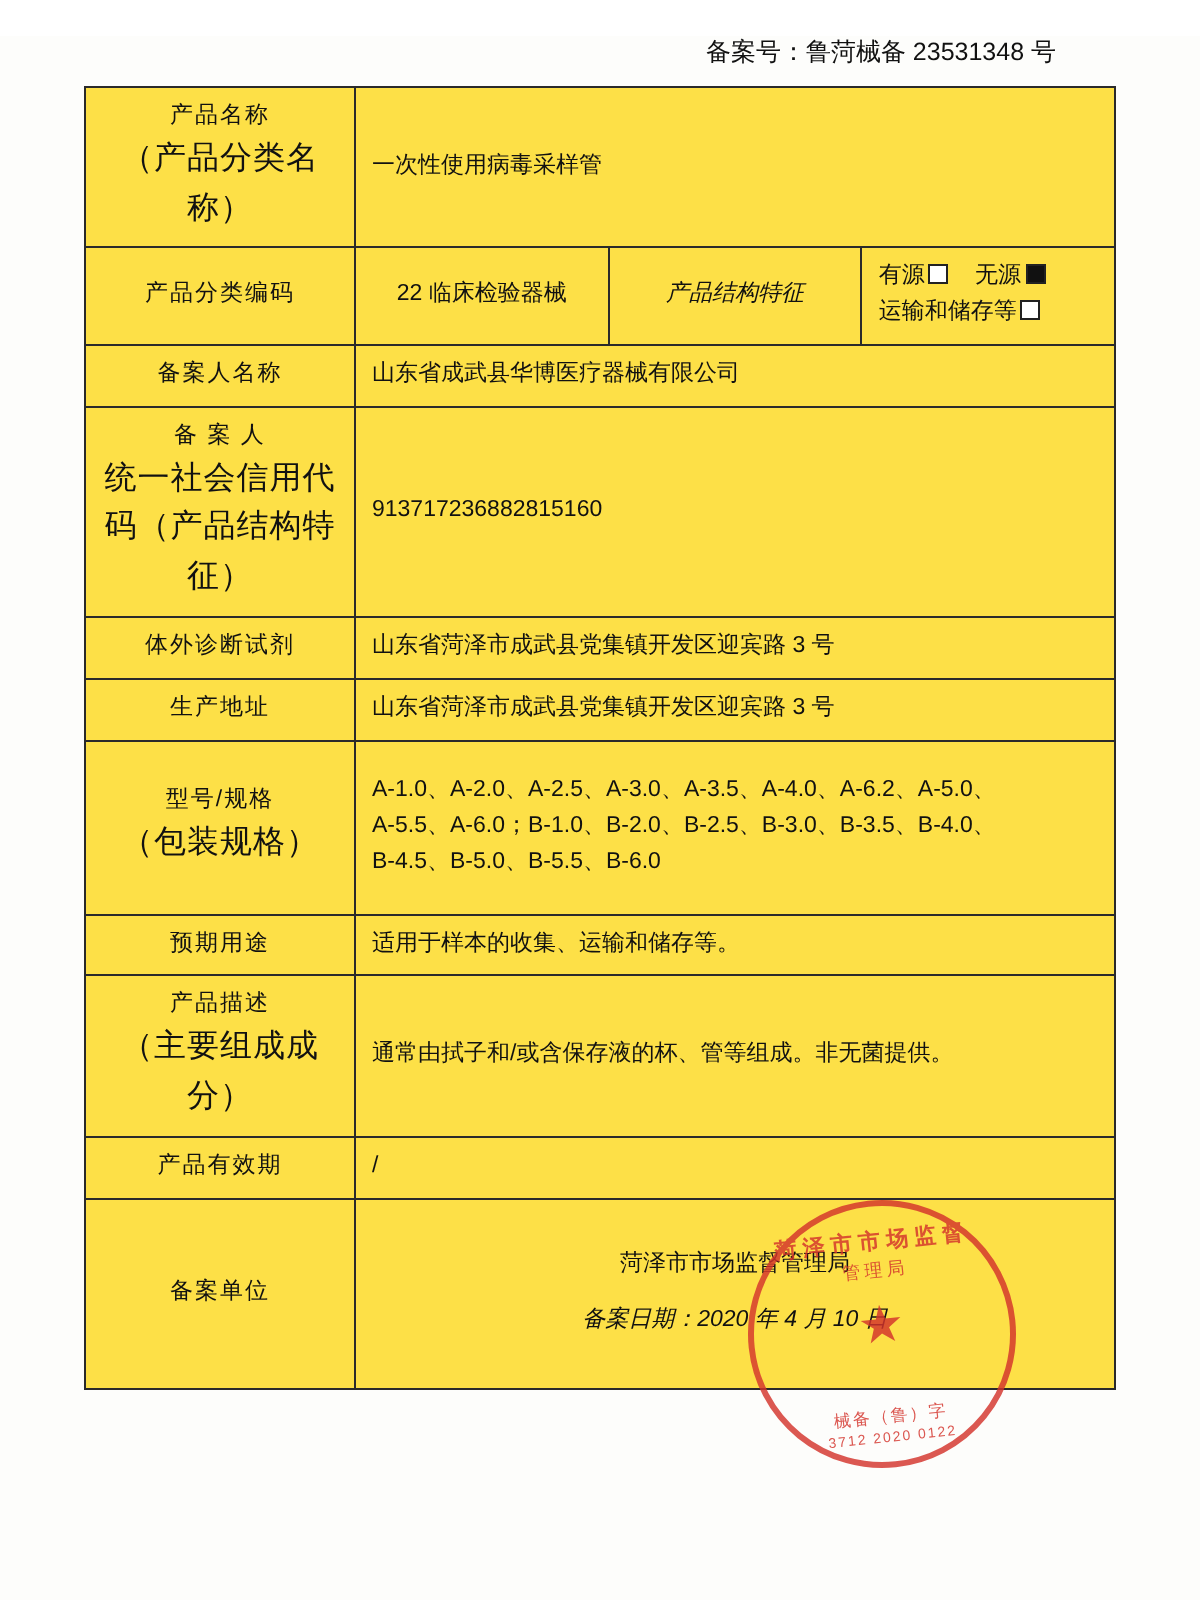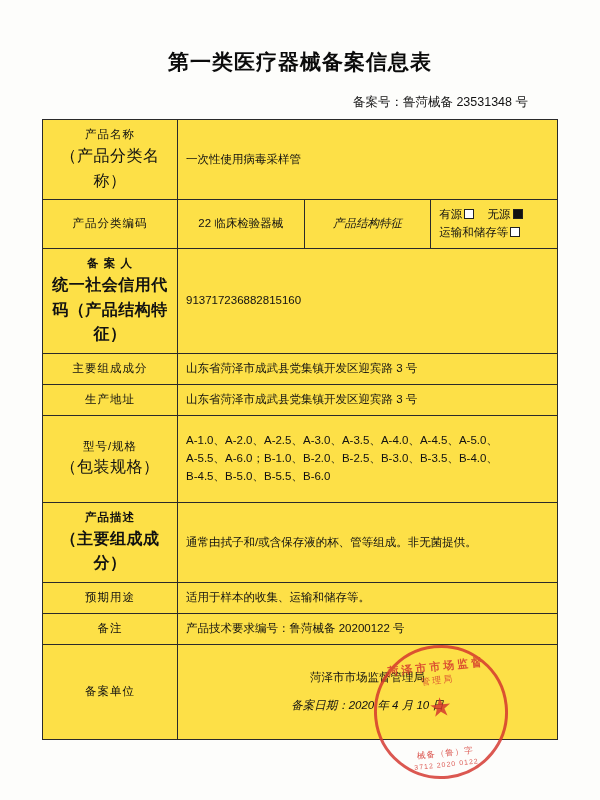--- a/index.html
+++ b/index.html
@@ -98,21 +98,20 @@
   .box.filled {
     background: #111;
   }
   .spec-cell {
     line-height: 1.85;
     padding-top: 10px;
     padding-bottom: 10px;
   }
   .tall {
     height: 62px;
-    font-weight: bold;
   }
   .taller {
     height: 74px;
   }
   .seal-area {
     position: relative;
   }
   .record-unit-text {
     position: relative;
     z-index: 1;
@@ -185,21 +184,20 @@
     margin-top: 10px;
     position: relative;
     z-index: 4;
   }
 </style>
 </head>
 <body>
 
 <div class="page">
 
-  <h1 class="doc-title">第一类医疗器械备案信息表</h1>
 
   <div class="record-no">备案号：鲁菏械备 23531348 号</div>
 
   <table class="form">
     <tbody>
 
       <tr>
         <td class="label">
           <span>产品名称</span>
           <span class="l2">（产品分类名称）</span>
@@ -213,77 +211,83 @@
         </td>
         <td class="mid-value">22 临床检验器械</td>
         <td class="small-label">产品结构特征</td>
         <td class="value">
           <span class="checkitem"><span>有源</span><span class="box"></span></span>
           <span class="checkitem"><span>无源</span><span class="box filled"></span></span>
           <span class="checkitem"><span>运输和储存等</span><span class="box"></span></span>
         </td>
       </tr>
 
+      <tr>
+        <td class="label">
+          <span>备案人名称</span>
+        </td>
+        <td class="value" colspan="3">山东省成武县华博医疗器械有限公司</td>
+      </tr>
 
       <tr>
         <td class="label tall">
           <span>备 案 人</span>
           <span class="l2">统一社会信用代码（产品结构特征）</span>
         </td>
         <td class="value" colspan="3">913717236882815160</td>
       </tr>
 
       <tr>
         <td class="label">
-          <span>主要组成成分</span>
+          <span>体外诊断试剂</span>
         </td>
         <td class="value" colspan="3">山东省菏泽市成武县党集镇开发区迎宾路 3 号</td>
       </tr>
 
       <tr>
         <td class="label">
           <span>生产地址</span>
         </td>
         <td class="value" colspan="3">山东省菏泽市成武县党集镇开发区迎宾路 3 号</td>
       </tr>
 
       <tr>
         <td class="label taller">
           <span>型号/规格</span>
           <span class="l2">（包装规格）</span>
         </td>
         <td class="value spec-cell" colspan="3">
-          <div>A-1.0、A-2.0、A-2.5、A-3.0、A-3.5、A-4.0、A-4.5、A-5.0、</div>
+          <div>A-1.0、A-2.0、A-2.5、A-3.0、A-3.5、A-4.0、A-6.2、A-5.0、</div>
           <div>A-5.5、A-6.0；B-1.0、B-2.0、B-2.5、B-3.0、B-3.5、B-4.0、</div>
           <div>B-4.5、B-5.0、B-5.5、B-6.0</div>
         </td>
+      </tr>
+
+      <tr>
+        <td class="label">
+          <span>预期用途</span>
+        </td>
+        <td class="value" colspan="3">适用于样本的收集、运输和储存等。</td>
       </tr>
 
       <tr>
         <td class="label tall">
           <span>产品描述</span>
           <span class="l2">（主要组成成分）</span>
         </td>
         <td class="value" colspan="3">通常由拭子和/或含保存液的杯、管等组成。非无菌提供。</td>
       </tr>
 
       <tr>
         <td class="label">
-          <span>预期用途</span>
-        </td>
-        <td class="value" colspan="3">适用于样本的收集、运输和储存等。</td>
-      </tr>
-
-
-      <tr>
-        <td class="label">
-          <span>备注</span>
-        </td>
-        <td class="value" colspan="3">产品技术要求编号：鲁菏械备 20200122 号</td>
-      </tr>
+          <span>产品有效期</span>
+        </td>
+        <td class="value" colspan="3">/</td>
+      </tr>
+
 
       <tr>
         <td class="label taller">
           <span>备案单位</span>
         </td>
         <td class="value seal-area" colspan="3" style="height:82px;margin-top:44px;">
           <div class="record-unit-text">
             <div class="unit-line" style="text-align:center;">菏泽市市场监督管理局</div>
             <div class="date-line" style="text-align:center;font-style:italic;">备案日期：2020 年 4 月 10 日</div>
           </div>

